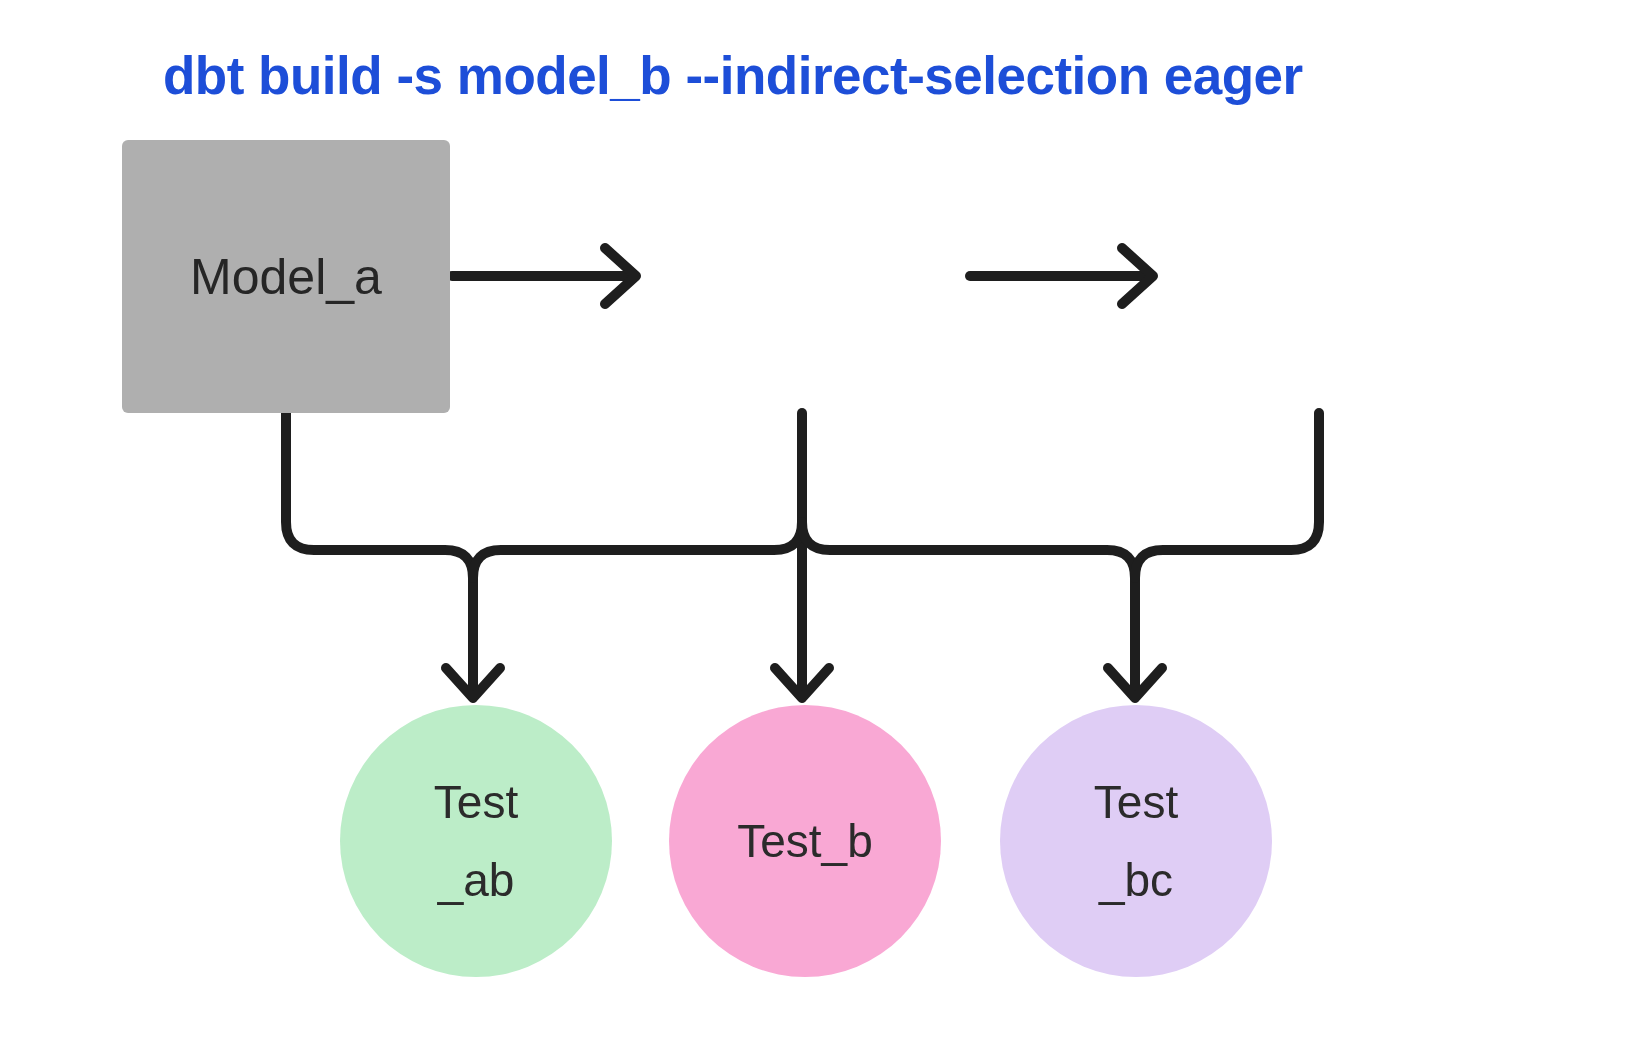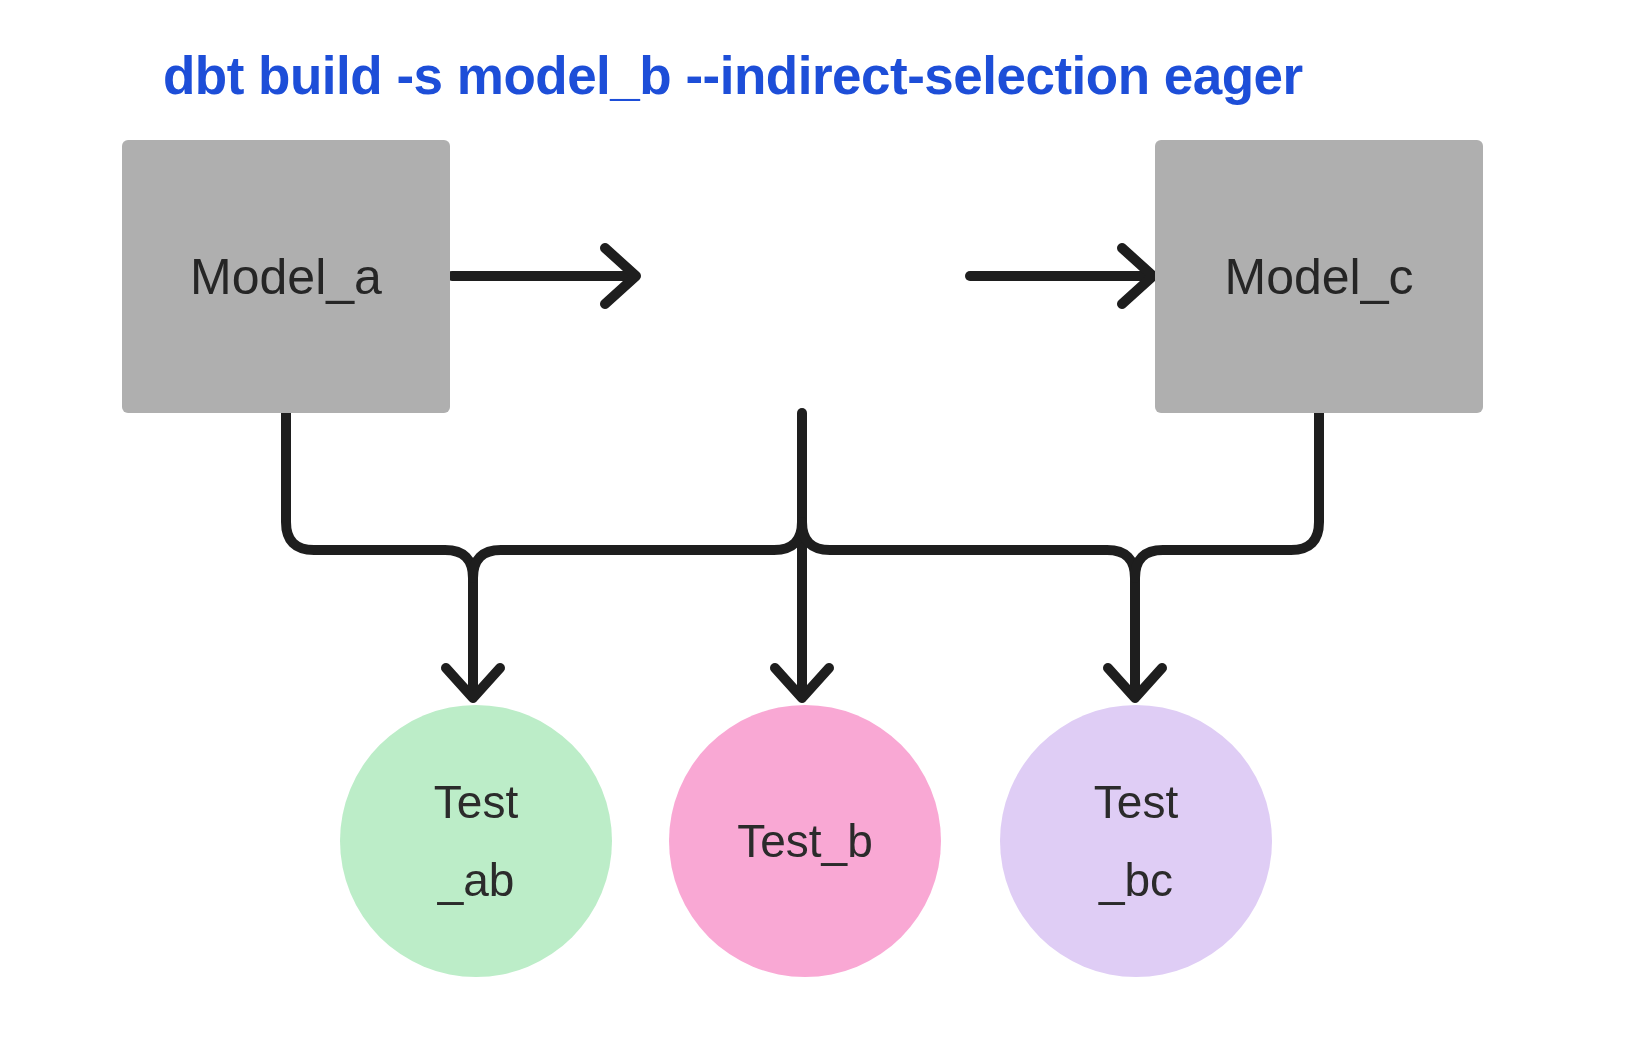--- a/index.html
+++ b/index.html
@@ -104,23 +104,20 @@
     <path d="M 1108 668 L 1135 698 L 1162 668"></path>
 
     <path d="M 1319 413 L 1319 522 Q 1319 550 1291 550 L 1163 550 Q 1135 550 1135 578"></path>
   </svg>
 
   <div class="model-node model-a">
     <span>Model_a</span>
   </div>
 
 
-  <div class="model-node model-c">
-    <span>Model_c</span>
-  </div>
 
   <div class="test-node test-ab">
     <span class="test-line">Test</span>
     <span class="test-line">_ab</span>
   </div>
 
   <div class="test-node test-b">
     <span class="test-line">Test_b</span>
     <span class="test-line"></span>
   </div>

